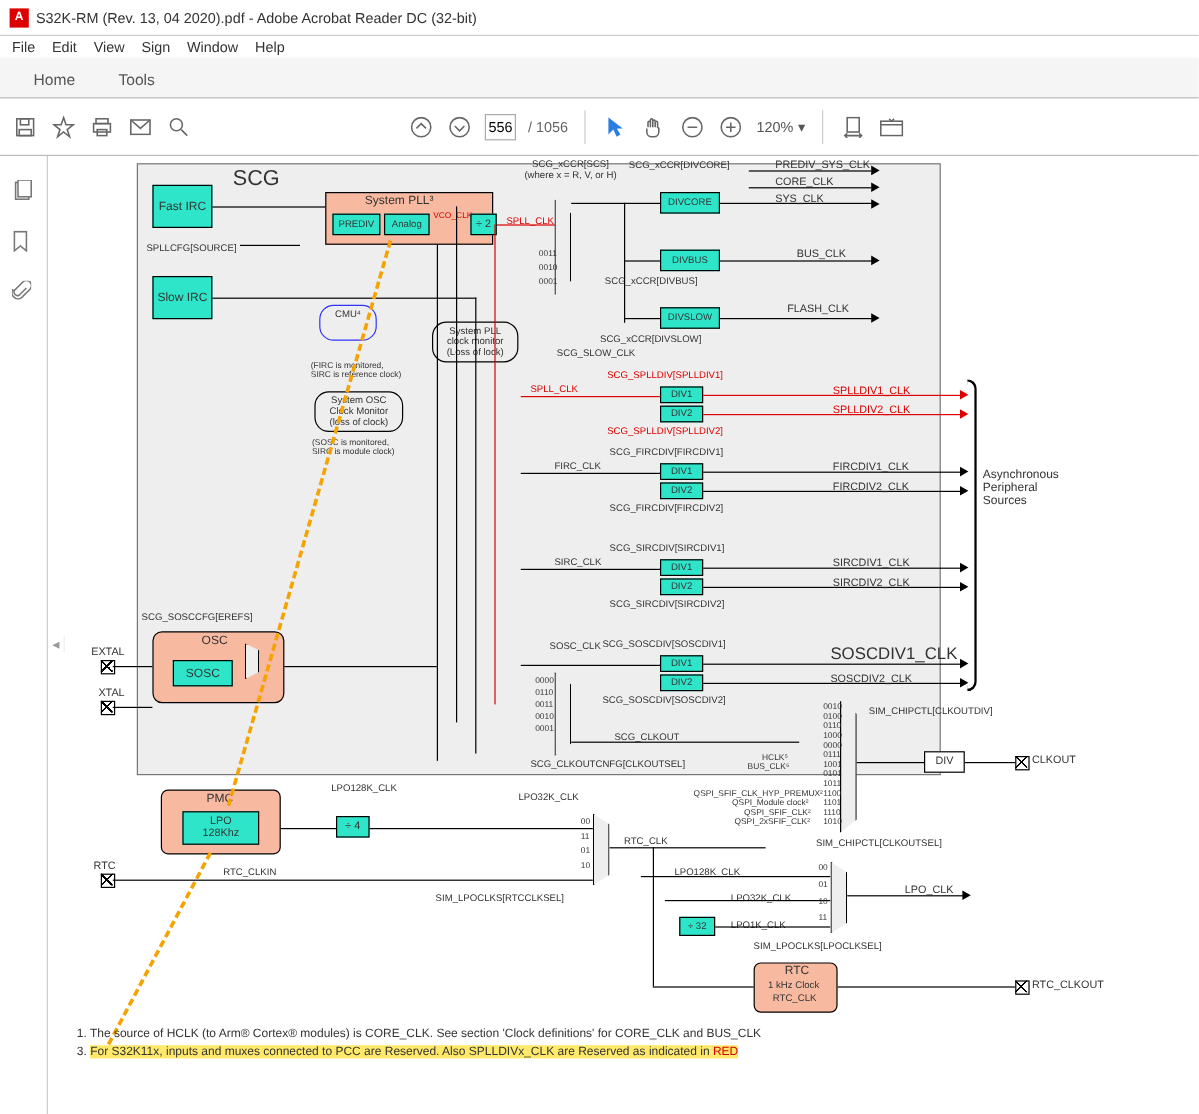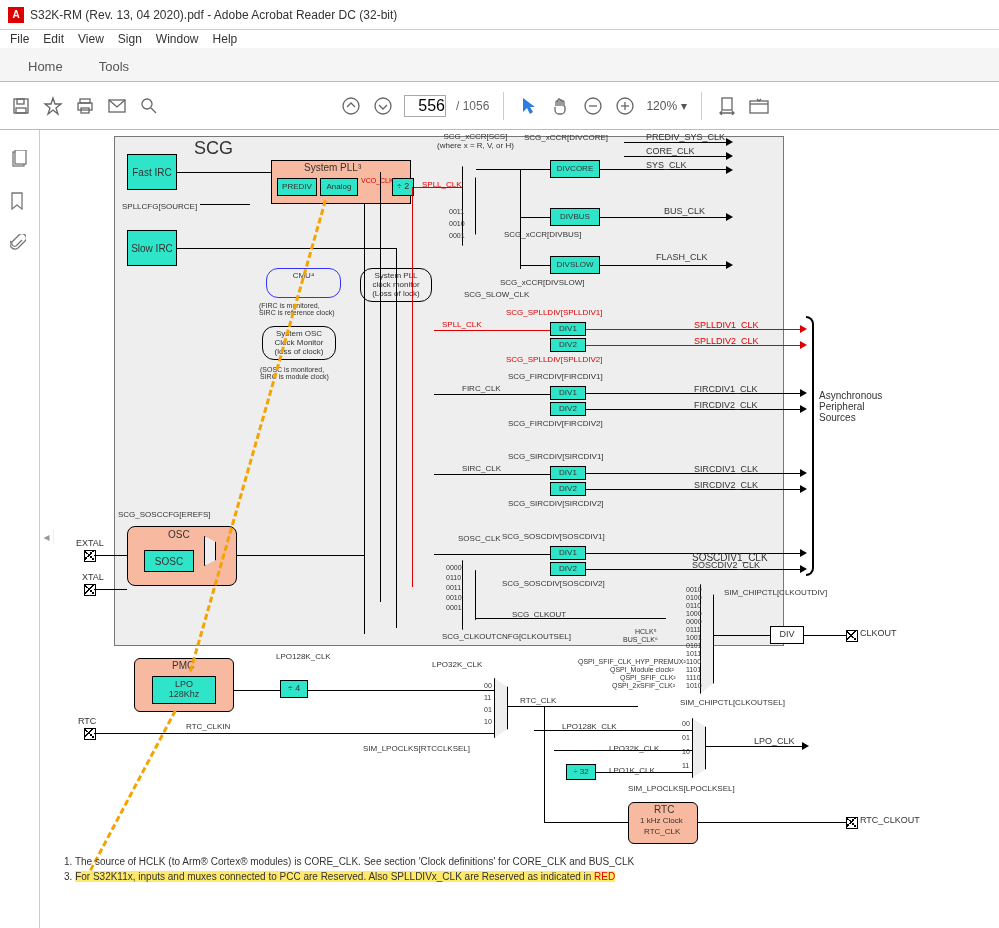--- a/index.html
+++ b/index.html
@@ -10,21 +10,21 @@
   .menubar { display: flex; gap: 14px; padding: 2px 10px; font-size: 12px; color:#333; }
   .menubar span { cursor: default; }
   .tabrow { display: flex; align-items: flex-end; background: #f5f5f5; border-bottom: 1px solid #bbb; height: 34px; padding-left: 10px; }
   .tabrow .tab { padding: 8px 18px 7px; font-size: 13px; color:#555; cursor:pointer; }
   .tabrow .tab.active { background:#fff; border:1px solid #bbb; border-bottom:1px solid #fff; position:relative; top:1px; display:flex;align-items:center;gap:8px;}
   .tabrow .tab.active .x { color:#999; font-size:14px; }
   .toolbar { display:flex; align-items:center; height:48px; border-bottom:1px solid #bbb; padding:0 10px; gap:10px; }
   .toolbar .group { display:flex; align-items:center; gap:10px; }
   .toolbar .sep { width:1px; height:28px; background:#ccc; margin:0 4px; }
   .tbtn { width:22px; height:22px; display:flex; align-items:center; justify-content:center; color:#555; cursor:pointer; }
-  .pageinput { width:42px; height:22px; border:1px solid #aaa; text-align:right; font-size:16px; }
+  .pageinput { width:26px; height:22px; border:1px solid #aaa; text-align:center; font-size:12px; }
   .pagecount { font-size:12px; color:#666; }
   .zoom { font-size:12px; color:#555; display:flex;align-items:center;gap:4px;}
   .main { display:flex; height: 814px; }
   .sidebar { width:40px; border-right:1px solid #ccc; display:flex; flex-direction:column; align-items:center; gap:22px; padding-top:20px; }
   .sidebar .sbtn { width:20px;height:20px;color:#777;cursor:pointer;}
   .collapse { width:14px; align-self:center; display:flex;align-items:center;justify-content:center;color:#999;cursor:pointer;border-right:1px solid #eee;}
   .content { flex:1; overflow:hidden; position:relative; background:#fff; }
   .page { position:absolute; left:0; right:0; top:0; padding: 0 10px; }
 
   
@@ -208,21 +208,21 @@
 
         <div class="chip salmon" style="left:207px;top:30px;width:140px;height:44px"></div>
         <div class="label" style="left:240px;top:32px;font-size:10px">System PLL³</div>
         <div class="chip cyan" style="left:213px;top:48px;width:40px;height:18px;font-size:8px">PREDIV</div>
         <div class="chip cyan" style="left:256px;top:48px;width:38px;height:18px;font-size:8px">Analog</div>
         <div class="label labelR" style="left:297px;top:47px;font-size:7px">VCO_CLK</div>
         <div class="chip cyan" style="left:328px;top:48px;width:22px;height:18px;font-size:9px">÷ 2</div>
         <div class="label labelR" style="left:358px;top:50px;font-size:8px">SPLL_CLK</div>
         <div class="hlineR" style="left:350px;top:57px;width:50px"></div>
 
-        <div class="pill pillblue" style="left:202px;top:138px;width:75px;height:30px">CMU⁴</div>
+        <div class="pill pillblue" style="left:202px;top:124px;width:48px;height:30px">CMU⁴</div>
         <div class="label" style="left:195px;top:172px;font-size:7px;white-space:pre">(FIRC is monitored,
 SIRC is reference clock)</div>
         <div class="pill" style="left:198px;top:196px;width:74px">System OSC
 Clock Monitor
 (loss of clock)</div>
         <div class="label" style="left:196px;top:236px;font-size:7px;white-space:pre">(SOSC is monitored,
 SIRC is module clock)</div>
         <div class="pill" style="left:296px;top:138px;width:72px">System PLL
 clock monitor
 (Loss of lock)</div>
@@ -306,21 +306,21 @@
         <div class="label" style="left:394px;top:404px;font-size:8px">SOSC_CLK</div>
         <div class="hline" style="left:370px;top:424px;width:116px"></div>
         <div class="label" style="left:438px;top:402px;font-size:8px">SCG_SOSCDIV[SOSCDIV1]</div>
         <div class="chip cyan" style="left:486px;top:416px;width:36px;height:14px;font-size:8px">DIV1</div>
         <div class="chip cyan" style="left:486px;top:432px;width:36px;height:14px;font-size:8px">DIV2</div>
         <div class="label" style="left:438px;top:449px;font-size:8px">SCG_SOSCDIV[SOSCDIV2]</div>
         <div class="hline" style="left:522px;top:423px;width:218px"></div>
         <div class="hline" style="left:522px;top:439px;width:218px"></div>
         <div class="arrowR" style="left:736px;top:419px"></div>
         <div class="arrowR" style="left:736px;top:435px"></div>
-        <div class="label" style="left:628px;top:422px;font-size:10px">SOSCDIV1_CLK</div>
+        <div class="label" style="left:628px;top:406px;font-size:14px">SOSCDIV1_CLK</div>
         <div class="label" style="left:628px;top:430px;font-size:9px">SOSCDIV2_CLK</div>
 
         <div class="brace" style="left:742px;top:186px;width:8px;height:260px"></div>
         <div class="label" style="left:755px;top:260px;font-size:10px;white-space:pre">Asynchronous
 Peripheral
 Sources</div>
 
         <div class="mux" style="left:398px;top:430px;width:14px;height:70px;clip-path:polygon(0 0,100% 15%,100% 85%,0 100%)"></div>
         <div class="smalllabel" style="left:382px;top:434px">0000</div>
         <div class="smalllabel" style="left:382px;top:444px">0110</div>

